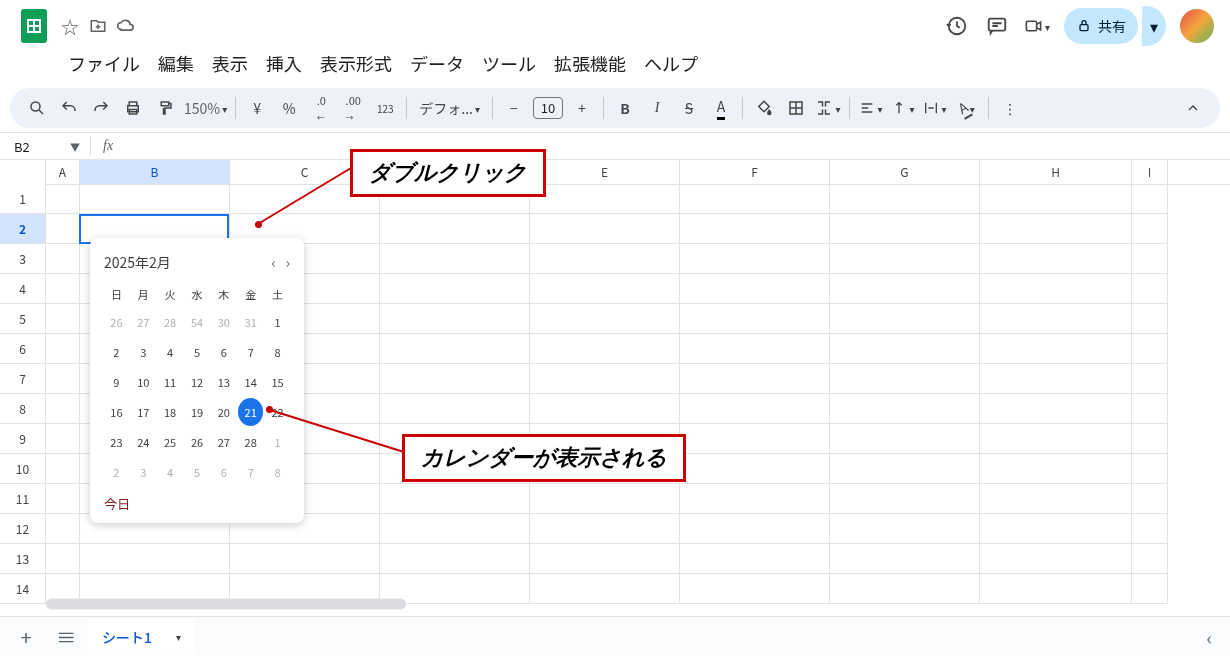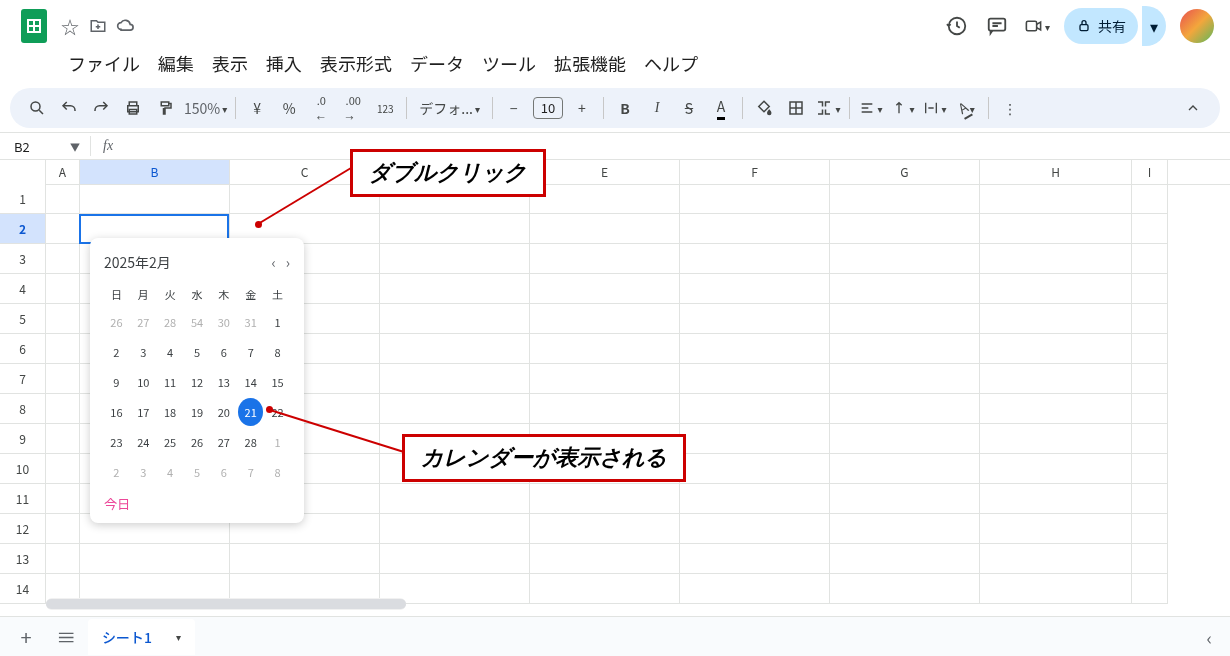--- a/index.html
+++ b/index.html
@@ -63,21 +63,21 @@
 .cal-head { display: flex; align-items: center; justify-content: space-between; font-size: 14px; margin-bottom: 10px; }
 .cal-title { color: #3c4043; }
 .cal-nav { display: flex; gap: 10px; color: #5f6368; font-size: 14px; }
 .cal-nav span { cursor: pointer; }
 .cal-grid { display: grid; grid-template-columns: repeat(7, 1fr); gap: 2px; }
 .cal-dh { font-size: 11px; text-align: center; color: #3c4043; padding: 4px 0; }
 .cal-d { font-size: 11px; text-align: center; padding: 6px 0; cursor: pointer; color: #3c4043; border-radius: 50%; }
 .cal-d.muted { color: #b0b0b0; }
 .cal-d.sel { background: #1a73e8; color: #fff; }
 .cal-today-link { margin-top: 8px; font-size: 13px; }
-.cal-today-link a { color: #ec4899; text-decoration: none; cursor: pointer; }
+.cal-today-link a { color: #7f1d1d; text-decoration: none; cursor: pointer; }
 
 
 .callout { position: absolute; border: 3px solid #cc0000; background: #fff; padding: 6px 16px; font-size: 22px; font-weight: bold; font-style: italic; color: #000; z-index: 20; font-family: "Hiragino Mincho ProN", serif; }
 .arrow-line { position: absolute; z-index: 19; pointer-events: none; }
 .red-dot { position: absolute; width: 7px; height: 7px; background: #cc0000; border-radius: 50%; z-index: 20; }
 
 
 .hscroll { position: absolute; bottom: 46px; left: 46px; width: 360px; height: 12px; background: #f1f1f1; border-radius: 6px; }
 .hscroll-thumb { position: absolute; left: 0; width: 360px; height: 10px; top: 1px; background: #dadce0; border-radius: 5px; }
 

